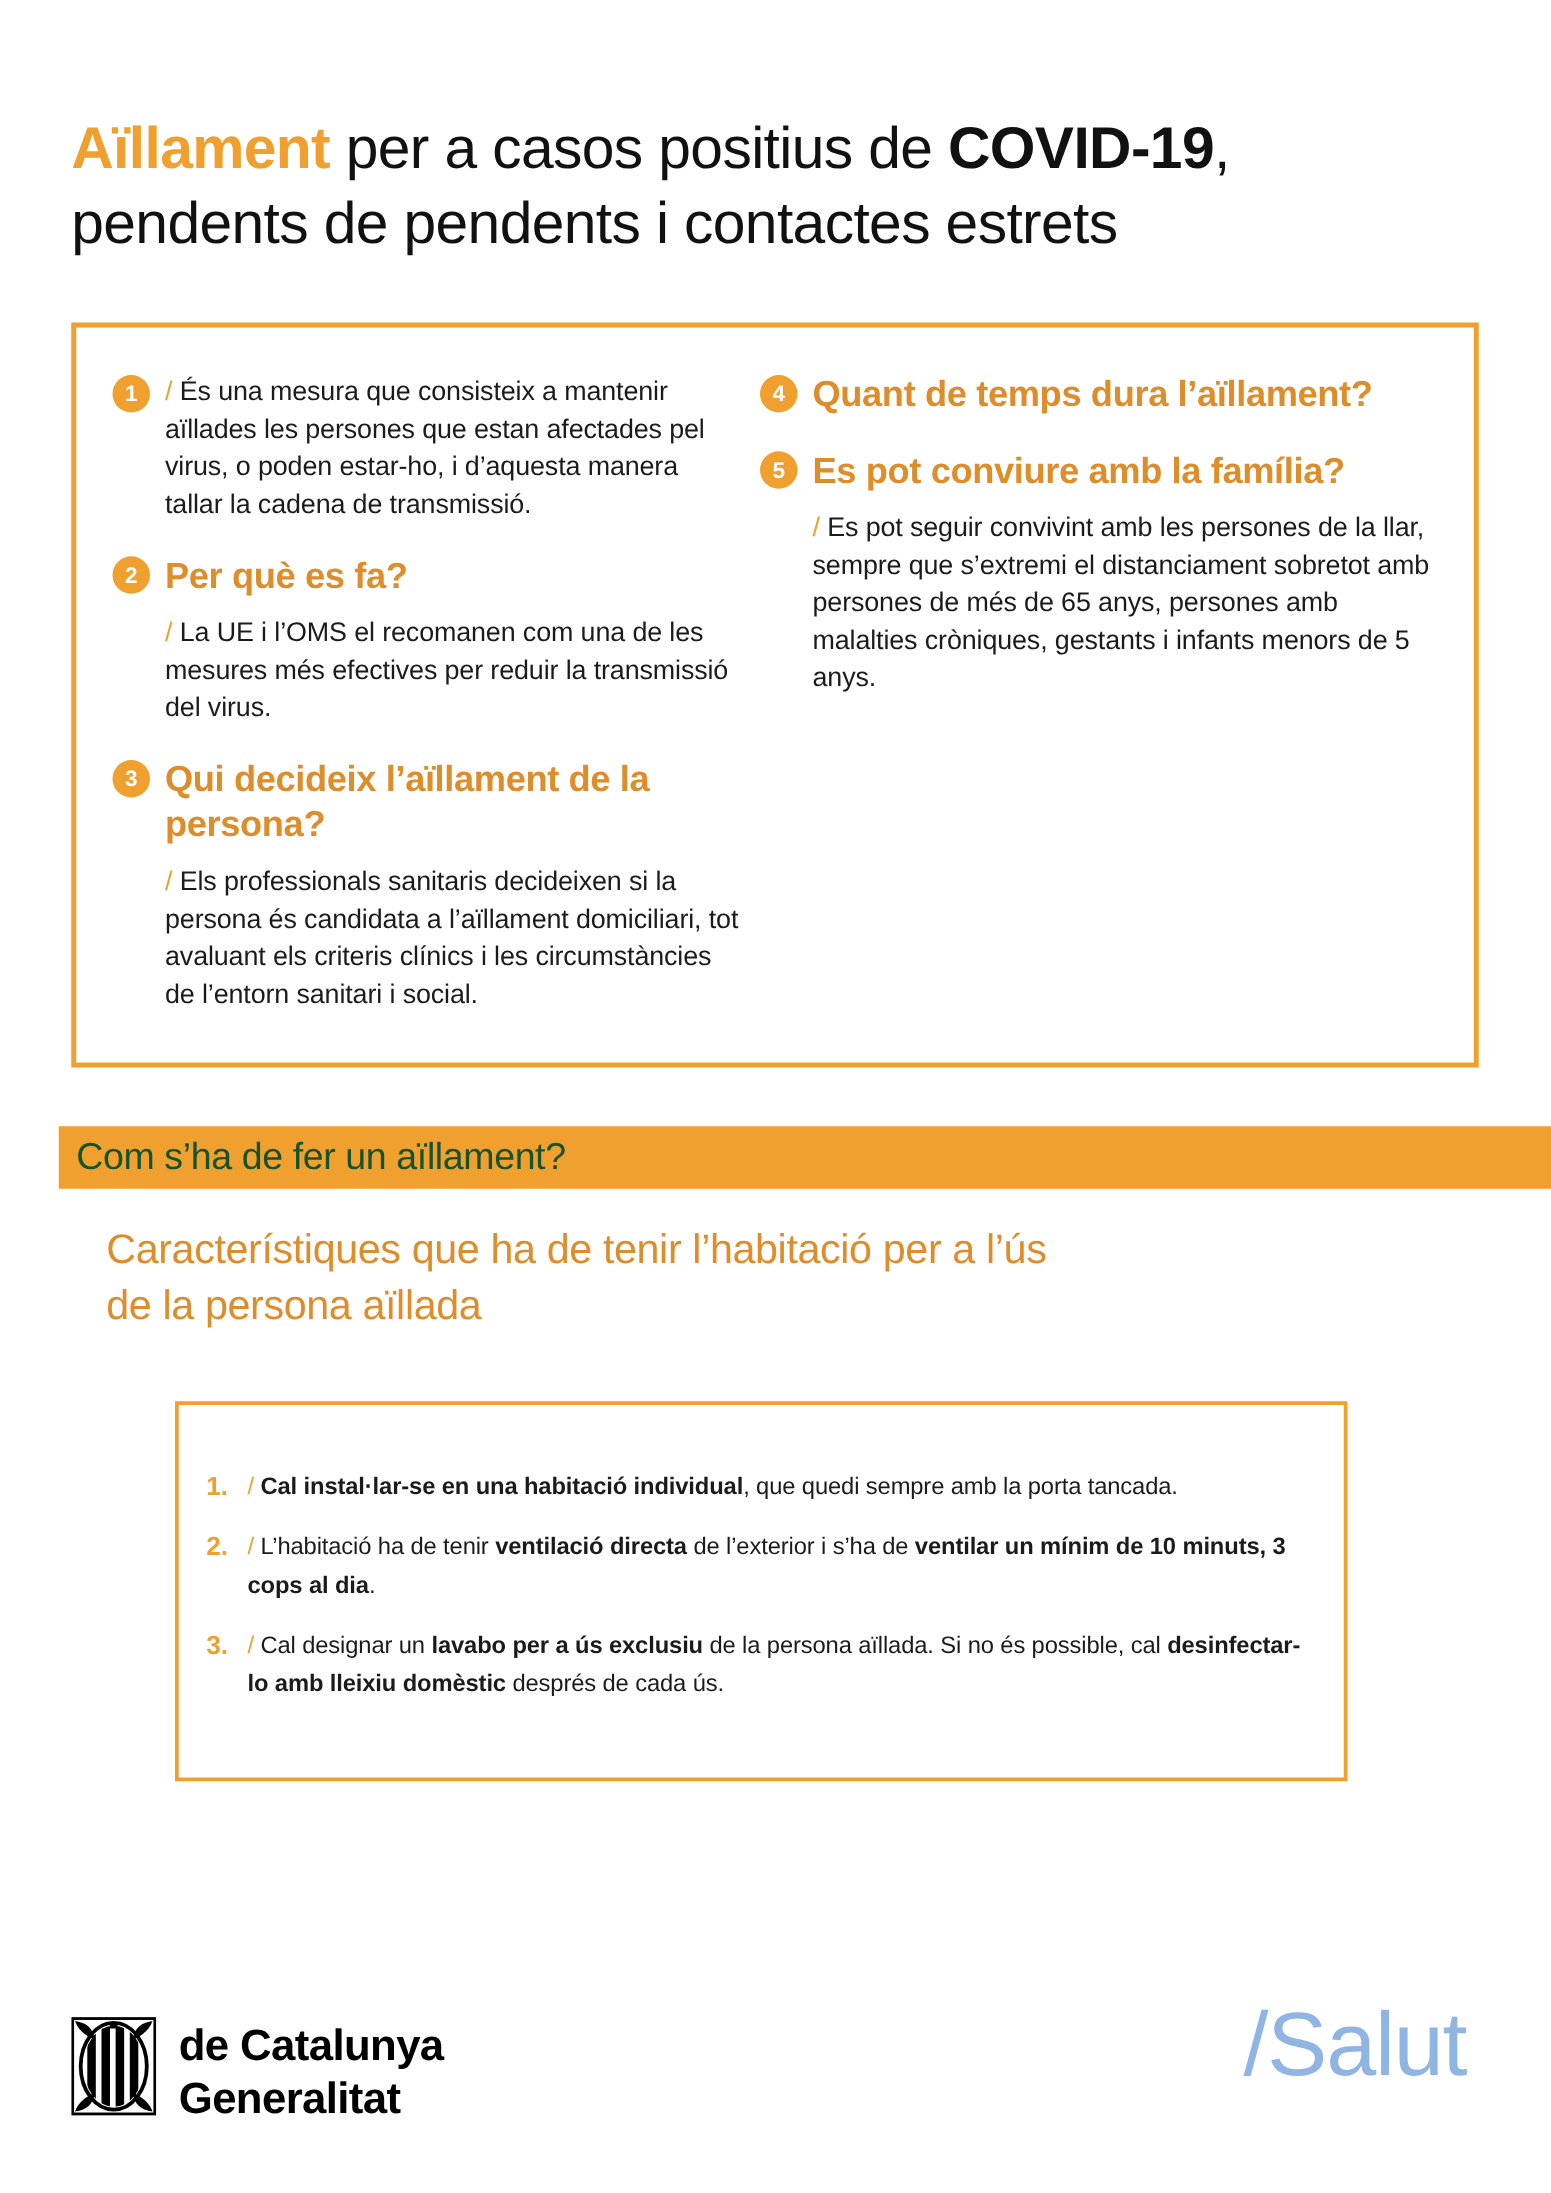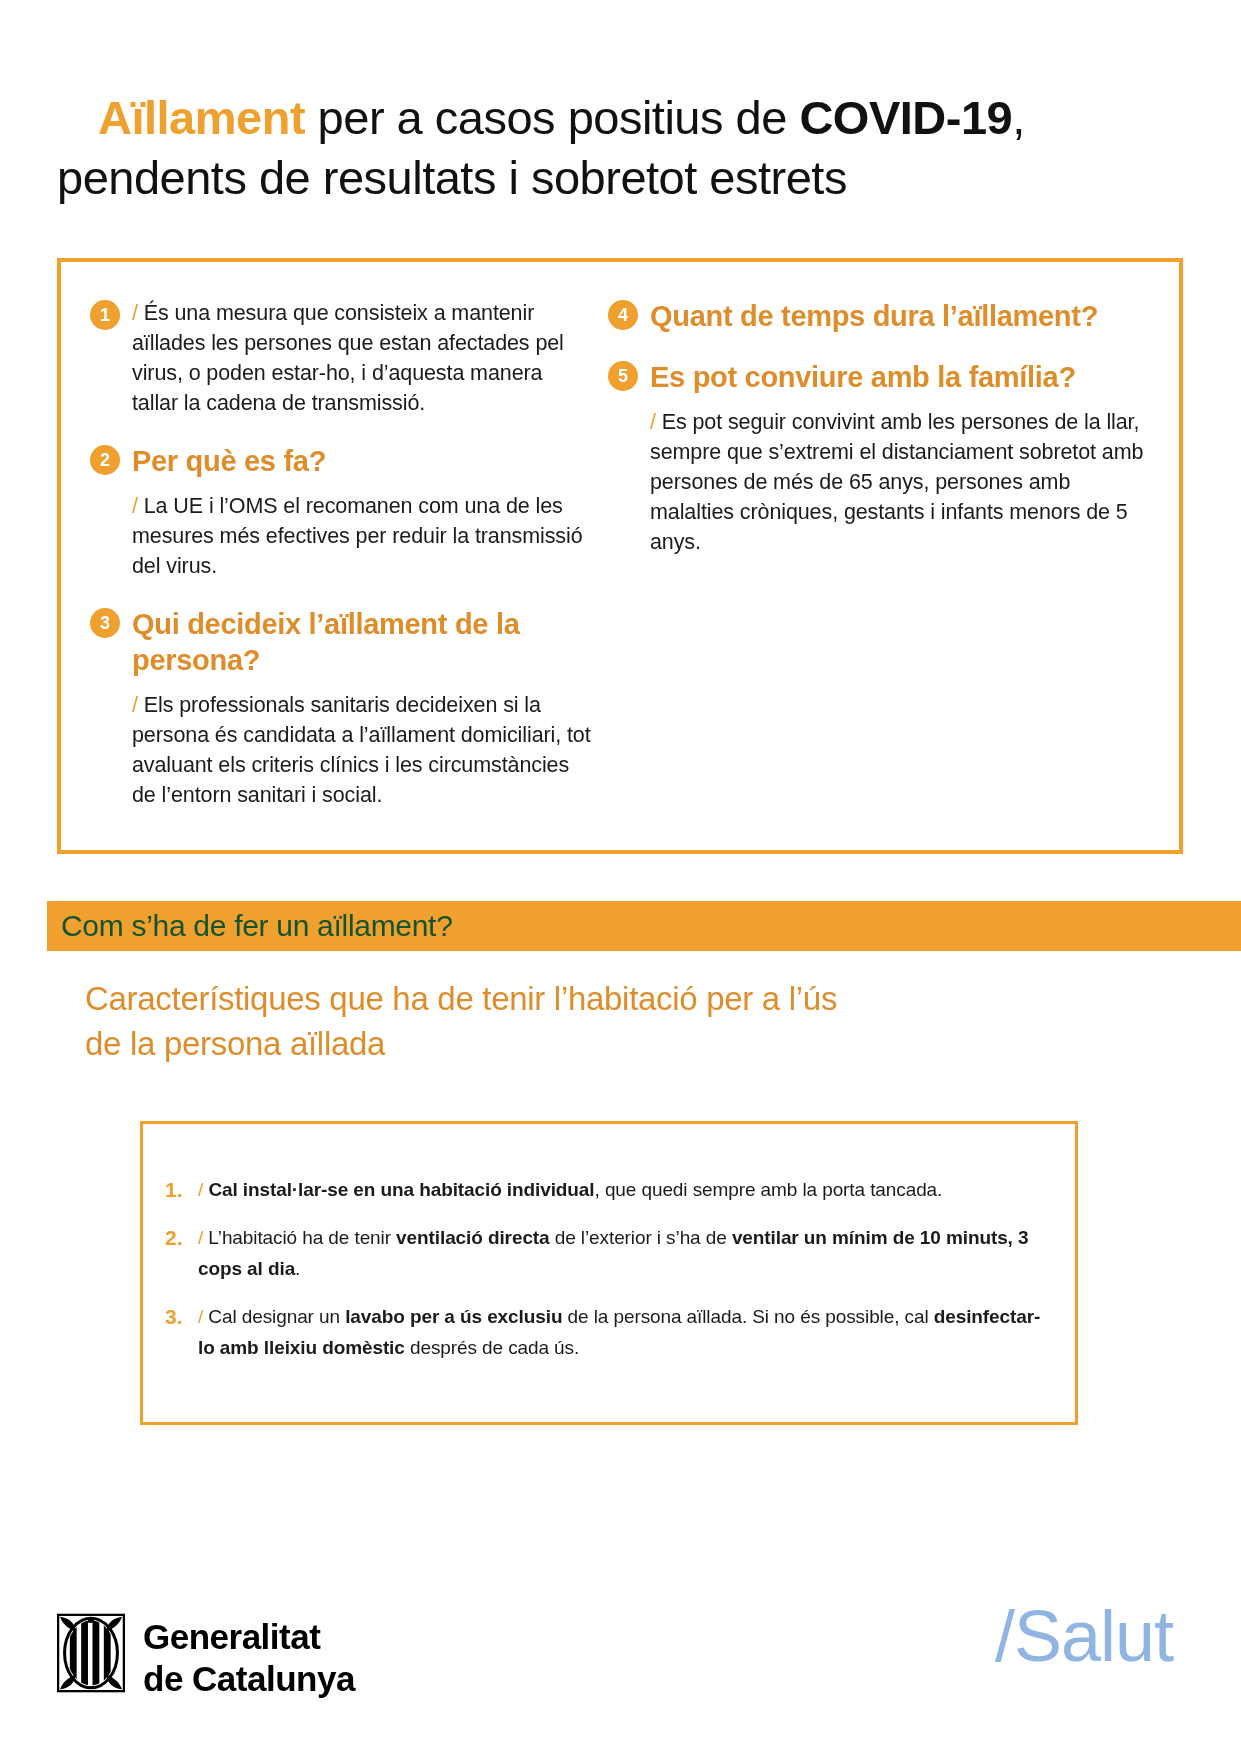--- a/index.html
+++ b/index.html
@@ -14,21 +14,21 @@
     width:1241px;height:1754px;position:relative;
     font-family:"Liberation Sans","DejaVu Sans",sans-serif;
     color:var(--ink);
   }
 
   
   .doc-title{
     position:absolute;left:57px;top:88px;width:1120px;
     font-size:47px;line-height:60px;font-weight:400;letter-spacing:-0.5px;color:#111;
   }
-  .doc-title .brand{color:var(--accent);font-weight:700;margin-left:41px;}
+  .doc-title .brand{color:var(--accent);font-weight:700;}
   .doc-title .strong{font-weight:700;}
   .doc-title .line2{display:block;}
 
   
   .faq-box{
     position:absolute;left:57px;top:258px;width:1126px;height:596px;
     border:4px solid var(--accent);background:#fff;
     padding:36px 28px 0 29px;
     display:grid;grid-template-columns:518px 1fr;column-gap:0;
   }
@@ -90,21 +90,21 @@
   }
   .logo-text span{display:block;}
   .salut{
     position:absolute;right:68px;top:1596px;
     color:var(--blue);font-size:72px;line-height:80px;font-weight:400;letter-spacing:-1px;
   }
 </style>
 </head>
 <body>
 
-<h1 class="doc-title"><span class="brand">Aïllament</span><span> per a casos positius de </span><span class="strong">COVID-19</span><span>,</span><span class="line2">pendents de resultats i sobretot estrets</span></h1>
+<h1 class="doc-title"><span class="brand">Aïllament</span><span> per a casos positius de </span><span class="strong">COVID-19</span><span>,</span><span class="line2">pendents de pendents i contactes estrets</span></h1>
 
 <section class="faq-box">
   <div class="faq-col faq-col-left">
       <div class="faq-item">
         <span class="badge">1</span>
         <p class="a"><span class="slash">/</span> És una mesura que consisteix a mantenir aïllades les persones que estan afectades pel virus, o poden estar-ho, i d’aquesta manera tallar la cadena de transmissió.</p>
       </div>
       <div class="faq-item">
         <span class="badge">2</span>
         <h3 class="q">Per què es fa?</h3>
@@ -170,18 +170,18 @@
     <ellipse cx="45" cy="52" rx="35" ry="46" fill="none" stroke="#000" stroke-width="4"></ellipse>
     <g clip-path="url(#ec)">
       <rect x="17" y="6" width="9" height="92" fill="#000"></rect>
       <rect x="32" y="6" width="9" height="92" fill="#000"></rect>
       <rect x="47" y="6" width="9" height="92" fill="#000"></rect>
       <rect x="62" y="6" width="9" height="92" fill="#000"></rect>
     </g>
     <rect x="41" y="6" width="8" height="6" fill="#000"></rect>
   </svg>
   <div class="logo-text">
+    <span>de Catalunya</span>
     <span>Generalitat</span>
-    <span>de Catalunya</span>
   </div>
 </div>
 
 <div class="salut">/Salut</div>
 
 </body></html>

